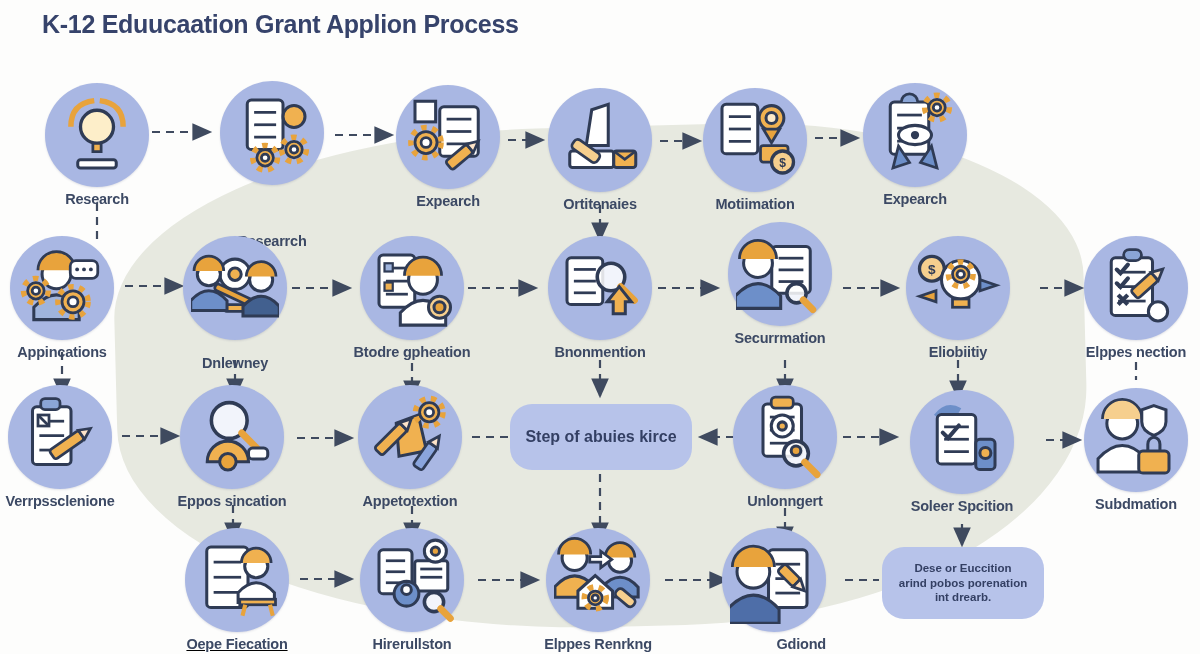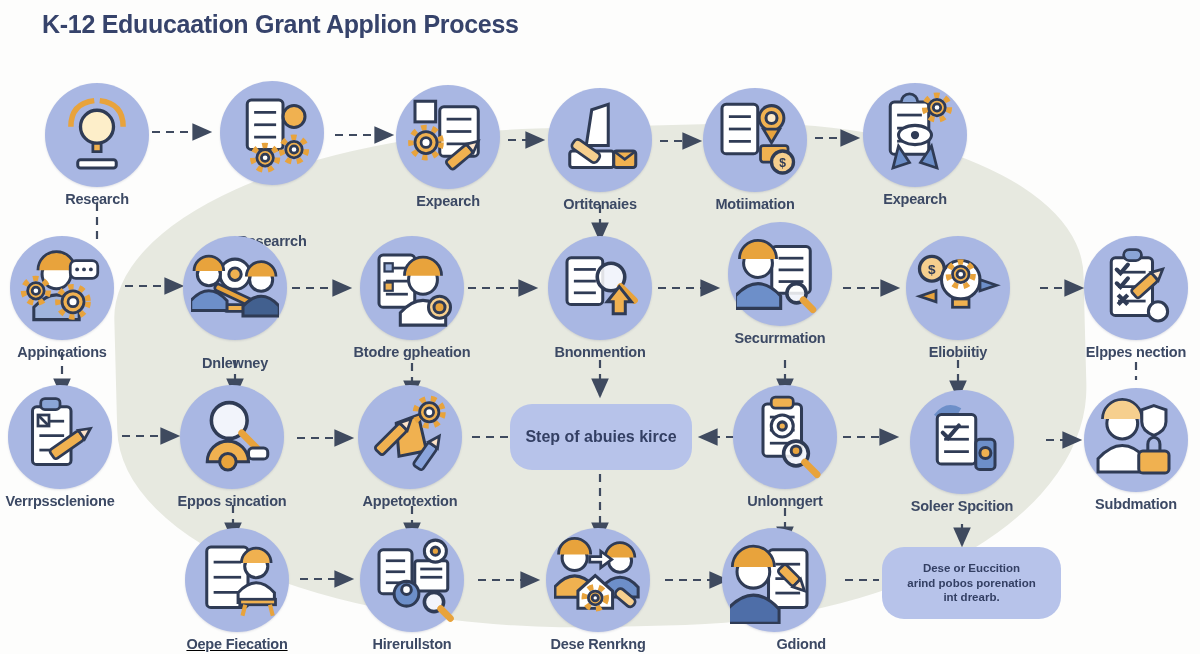--- a/index.html
+++ b/index.html
@@ -435,21 +435,21 @@
             <polygon points="26,15 34,15 34,11 42,17 34,23 34,19 26,19" fill="#fff" stroke="#2f3b55" stroke-width="2"></polygon>
             <path d="M 17.4 40 l 12.6 -11.2 l 12.6 11.2 v 12.6 h -25.2 z" fill="#fff" stroke="#2f3b55" stroke-width="2.2"></path>
             <circle cx="30" cy="45" r="8" fill="none" stroke="#e8a33c" stroke-width="4" stroke-dasharray="4 4"></circle>
             <circle cx="30" cy="45" r="5" fill="#f0b150" stroke="#2f3b55" stroke-width="2"></circle>
             <circle cx="30" cy="45" r="2.25" fill="#fff" stroke="#2f3b55" stroke-width="2"></circle>
             <g transform="rotate(40 50 44)">
               <rect x="44" y="40" width="16" height="7" rx="3" fill="#f6cf8e" stroke="#2f3b55" stroke-width="2"></rect>
             </g>
           </svg>
         </div>
-        <div class="label">Dese Renrkng</div>
+        <div class="label">Elppes Renrkng</div>
       </div>
       <div class="node" style="left: 666px; top: 528px; align-items: flex-end;">
         <div class="circle">
           <svg viewBox="0 0 64 64">
             <rect x="28" y="10" width="28" height="42" rx="3" fill="#fff" stroke="#2f3b55" stroke-width="2.2"></rect>
             <line x1="33" y1="20.5" x2="51" y2="20.5" stroke="#2f3b55" stroke-width="2"></line>
             <line x1="33" y1="31" x2="51" y2="31" stroke="#2f3b55" stroke-width="2"></line>
             <line x1="33" y1="41.5" x2="51" y2="41.5" stroke="#2f3b55" stroke-width="2"></line>
             <circle cx="17" cy="26" r="11.9" fill="#fff" stroke="#2f3b55" stroke-width="2.2"></circle>
             <path d="M 1.700000000000001 22.6 A 15.299999999999999 15.299999999999999 0 0 1 32.3 22.6" fill="#e8a33c" stroke="#2f3b55" stroke-width="2"></path>
@@ -462,21 +462,21 @@
         </div>
         <div class="label">Gdiond</div>
       </div>
     </div>
   <div id="boxes">
       <div class="flowbox" style="left: 510px; top: 404px; width: 182px; height: 66px; font-size: 16px;">
         <div>
           <div>Step of abuies kirce</div>
         </div>
       </div>
-      <div class="flowbox" style="left: 882px; top: 547px; width: 179px; height: 72px; font-size: 11.5px;">
+      <div class="flowbox" style="left: 882px; top: 547px; width: 162px; height: 72px; font-size: 11.5px;">
         <div>
           <div>Dese or Euccition</div>
           <div>arind pobos porenation</div>
           <div>int drearb.</div>
         </div>
       </div>
     </div>
 </div>
 
 </body></html>

